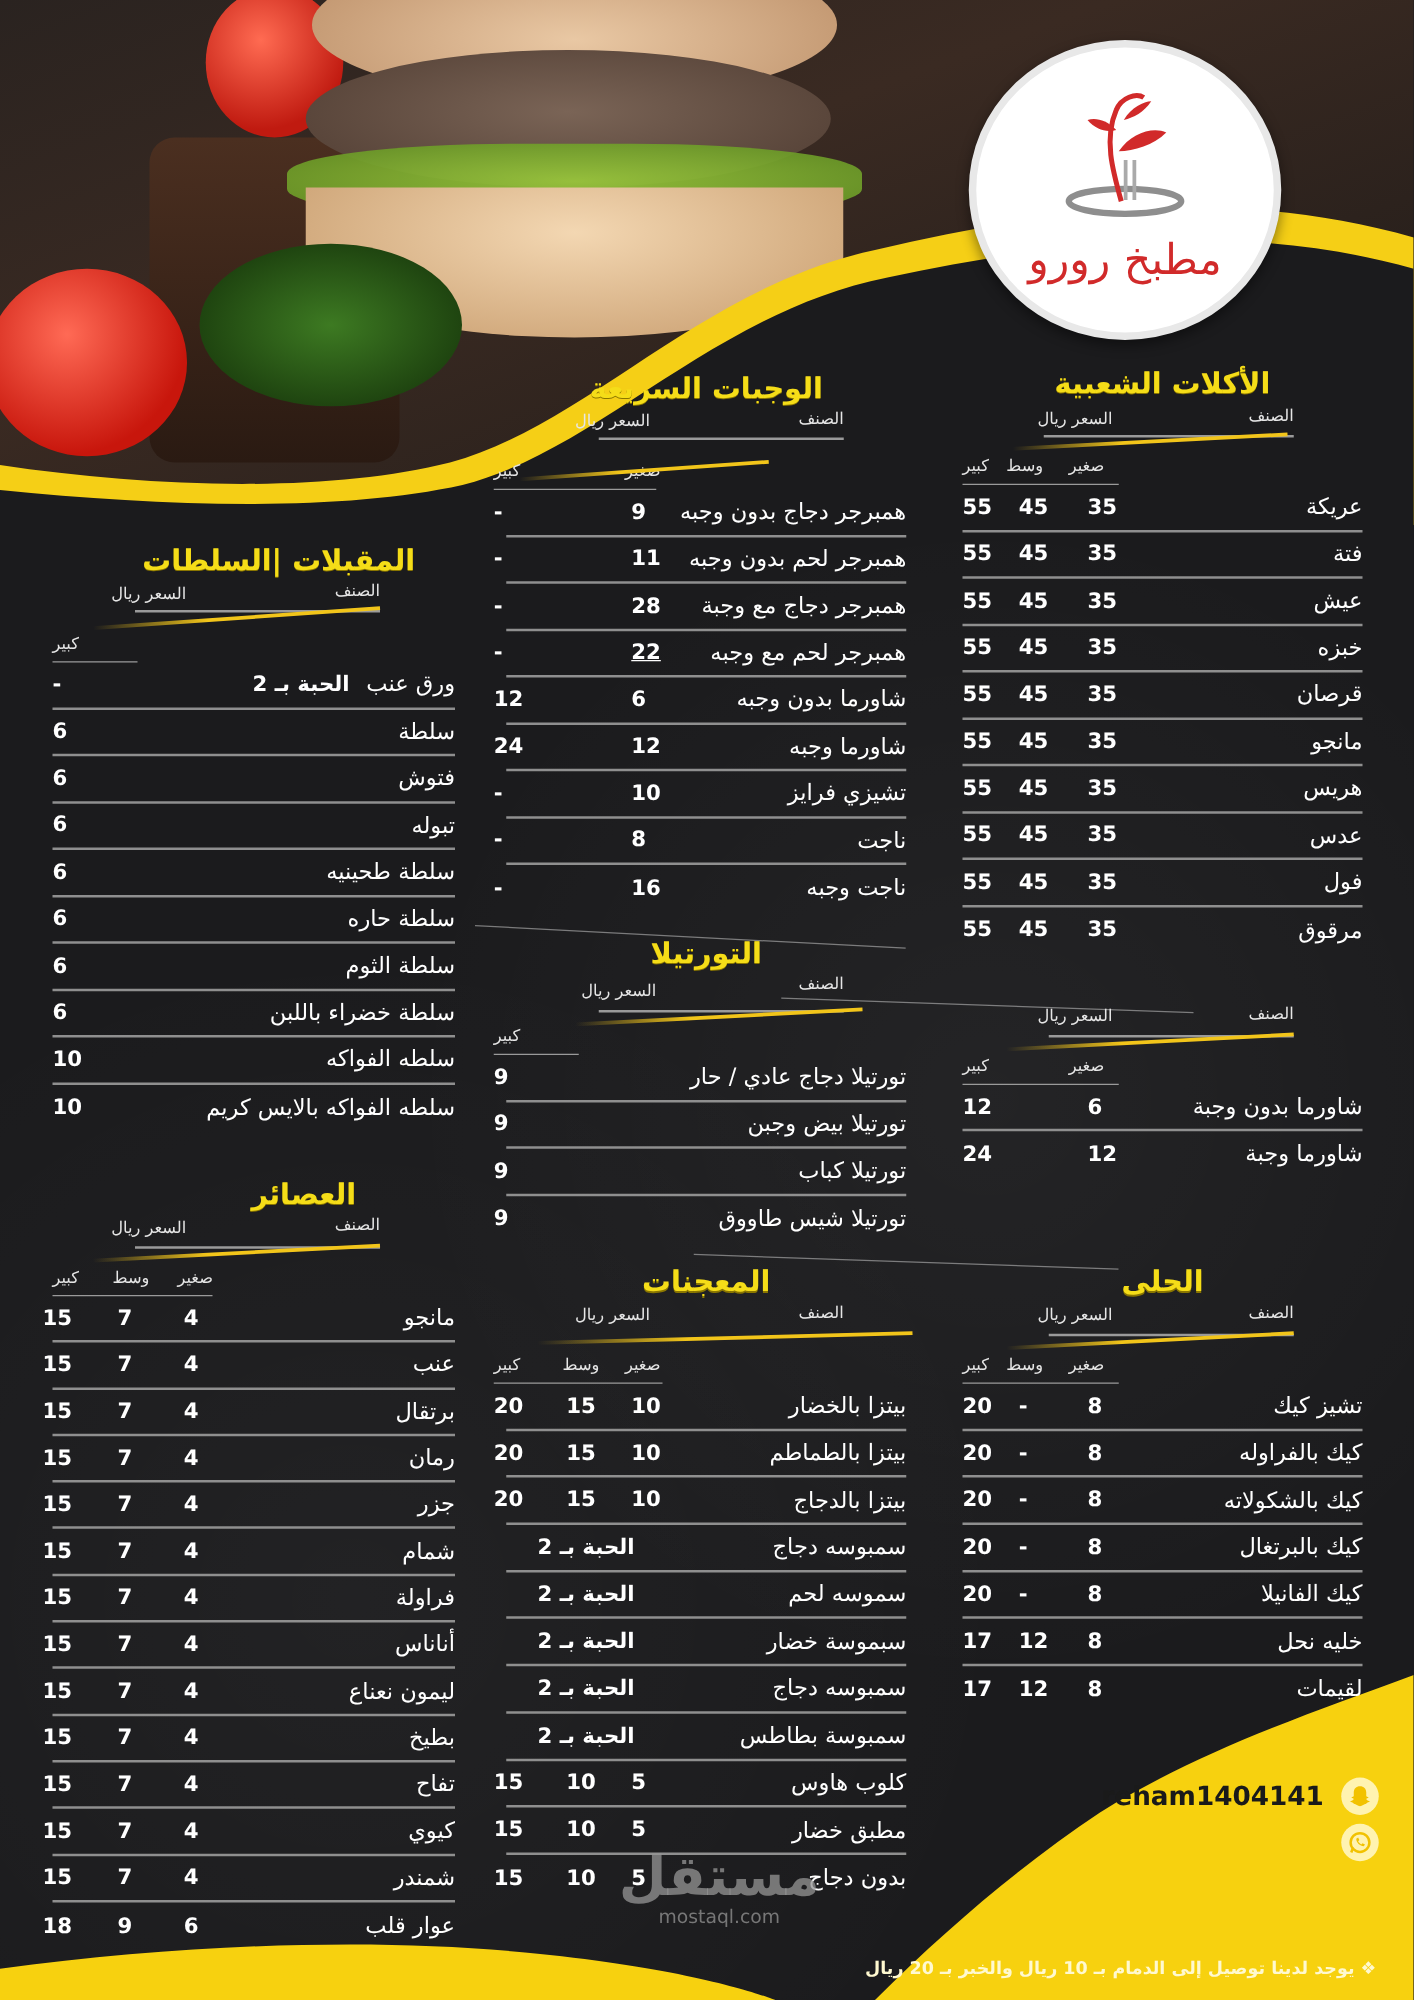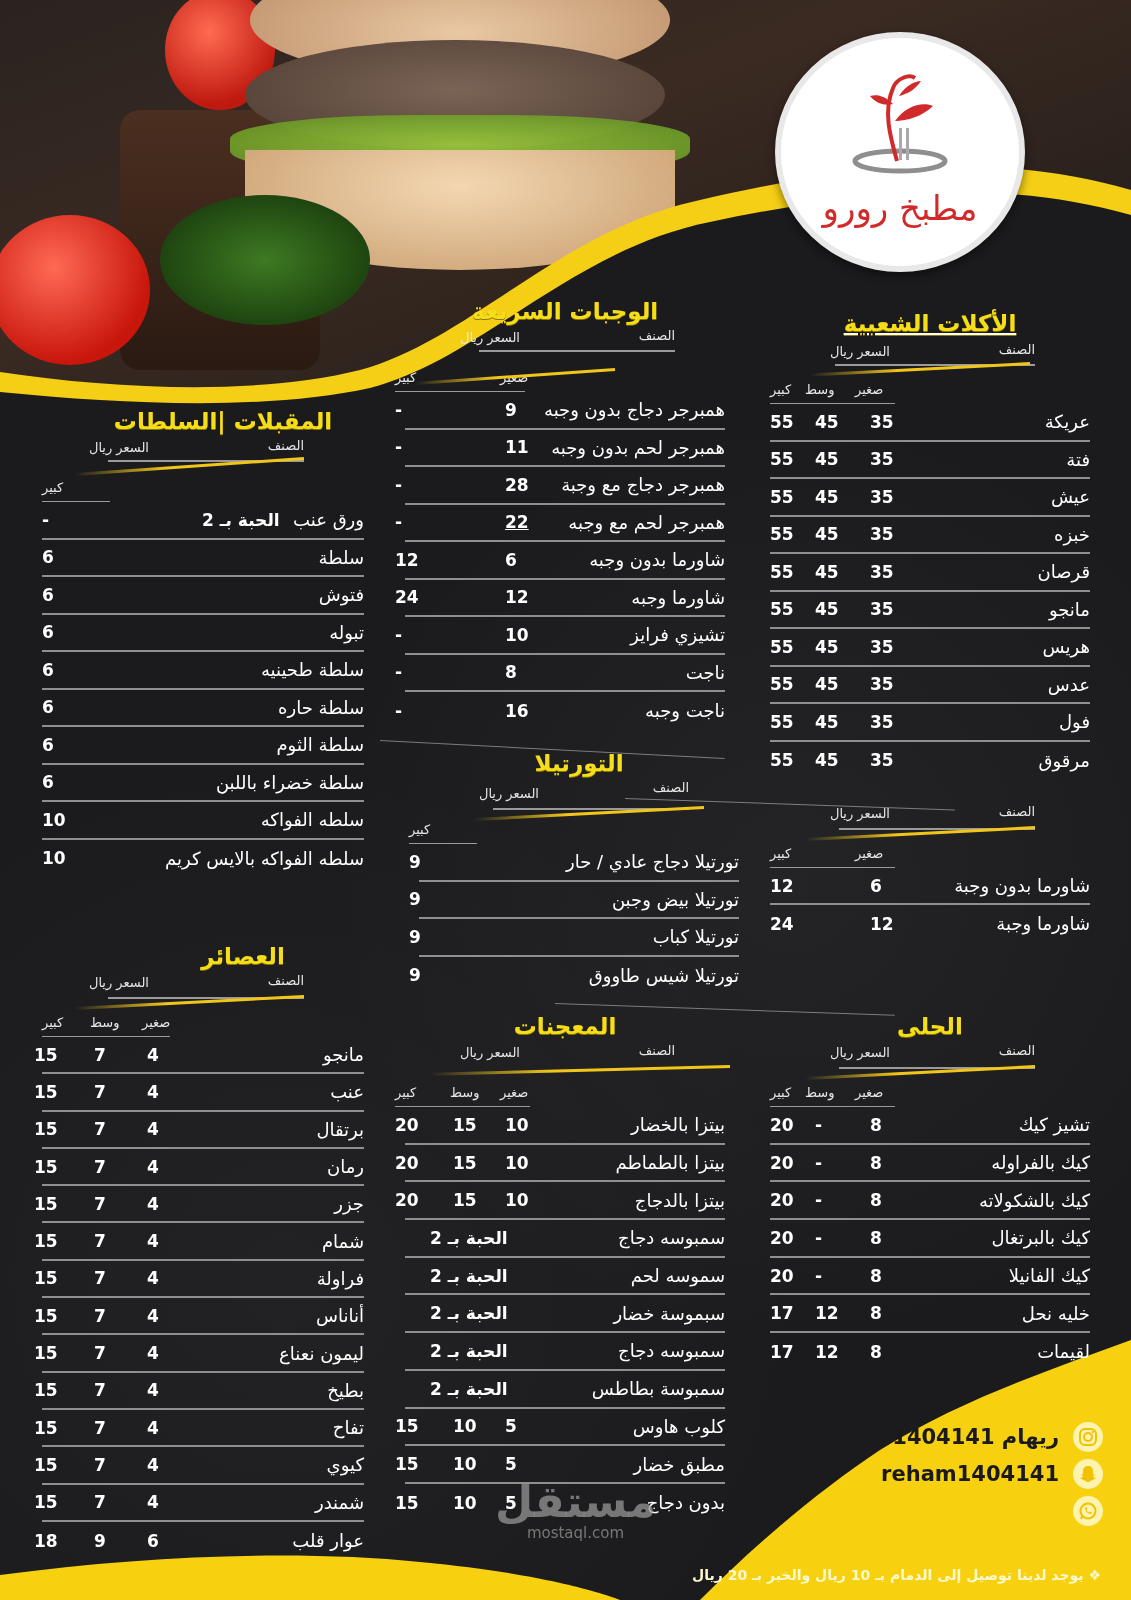--- a/index.html
+++ b/index.html
@@ -127,21 +127,21 @@
     <path d="M62,95 C55,70 48,45 58,22 C62,12 74,8 80,12" fill="none" stroke="#d12a2a" stroke-width="4"></path>
     <path d="M60,55 C70,40 88,35 98,40 C88,50 72,55 60,55 Z" fill="#d12a2a"></path>
     <path d="M58,38 C50,30 42,28 35,30 C42,38 50,40 58,38 Z" fill="#d12a2a"></path>
     <path d="M64,30 C70,20 80,15 86,15 C80,24 72,28 64,30 Z" fill="#d12a2a"></path>
     <rect x="64" y="62" width="3" height="32" fill="#aaa"></rect>
     <rect x="71" y="62" width="3" height="32" fill="#aaa"></rect>
   </svg>
   <div class="logo-name">مطبخ رورو</div>
 </div>
 
-<div class="section" style="left:770px; top:310px; width:320px;text-decoration:underline;">
+<div class="section" style="left:770px; top:294px; width:320px;">
   <div class="sec-title">الأكلات الشعبية</div>
   <div class="sec-head">
     <span class="lbl-item" style="right:55px; top:2px;">الصنف</span>
     <span class="lbl-price" style="right:200px; top:4px;">السعر ريال</span>
     <div class="head-line-grey" style="right:55px; top:24px; width:200px;"></div>
     <div class="head-line-gold" style="right:60px; top:22px; width:220px; transform:rotate(-3deg);"></div>
   </div>
   <div class="cols">
     <span class="col-lbl" style="left:85px;">صغير</span>
     <span class="col-lbl" style="left:35px;">وسط</span>
@@ -267,21 +267,21 @@
         <span class="p" style="left: -10px;">-</span>
       </div>
       <div class="row" style="height: 37.5px;">
         <span class="name">ناجت وجبه</span>
         <span class="p" style="left: 100px;">16</span>
         <span class="p" style="left: -10px;">-</span>
       </div>
     </div>
 </div>
 
-<div class="section" style="left:42px; top:408px; width:322px;">
+<div class="section" style="left:42px; top:436px; width:322px;">
   <div class="sec-title" style="padding-left:40px;">المقبلات |السلطات</div>
   <div class="sec-head">
     <span class="lbl-item" style="right:60px; top:0px;">الصنف</span>
     <span class="lbl-price" style="right:215px; top:2px;">السعر ريال</span>
     <div class="head-line-grey" style="right:60px; top:22px; width:196px;"></div>
     <div class="head-line-gold" style="right:60px; top:19px; width:230px; transform:rotate(-4deg);"></div>
   </div>
   <div class="cols">
     <span class="col-lbl" style="left:0px;">كبير</span>
     <div class="cols-line" style="left:0; width:68px;"></div>
@@ -324,21 +324,21 @@
         <span class="name">سلطه الفواكه</span>
         <span class="p" style="left: 0px;">10</span>
       </div>
       <div class="row" style="height: 37.5px;">
         <span class="name">سلطه الفواكه بالايس كريم</span>
         <span class="p" style="left: 0px;">10</span>
       </div>
     </div>
 </div>
 
-<div class="section" style="left:419px; top:750px; width:320px;">
+<div class="section" style="left:405px; top:750px; width:320px;">
   <div class="sec-title">التورتيلا</div>
   <div class="sec-head">
     <span class="lbl-item" style="right:50px; top:0px;">الصنف</span>
     <span class="lbl-price" style="right:200px; top:6px;">السعر ريال</span>
     <div class="head-line-grey" style="right:50px; top:28px; width:196px;"></div>
     <div class="head-line-gold" style="right:35px; top:26px; width:230px; transform:rotate(-3deg);"></div>
   </div>
   <div class="cols">
     <span class="col-lbl" style="left:-10px;">كبير</span>
     <div class="cols-line" style="left:-10px; width:68px;"></div>
@@ -623,30 +623,20 @@
       </div>
     </div>
 </div>
 
 <div class="watermark">
   <div class="wm-ar">مستقل</div>
   <div class="wm-en">mostaql.com</div>
 </div>
 
 <div class="contacts">
-  <div class="c-row">
-    <span class="c-icon">
-      <svg viewBox="0 0 20 20">
-          <rect x="2" y="2" width="16" height="16" rx="5" fill="none" stroke="#f2c200" stroke-width="2"></rect>
-          <circle cx="10" cy="10" r="4" fill="none" stroke="#f2c200" stroke-width="2"></circle>
-          <circle cx="15" cy="5" r="1.2" fill="#f2c200"></circle>
-        </svg>
-    </span>
-    <span class="c-text" style="direction:rtl;">ريهام 1404141</span>
-  </div>
   <div class="c-row">
     <span class="c-icon">
       <svg viewBox="0 0 20 20">
           <path d="M10 2c3 0 5 2 5 5v3l2 1-2 1c0 1 2 2 3 2-1 1-3 1-3 2-2 0-3 2-5 2s-3-2-5-2c0-1-2-1-3-2 1 0 3-1 3-2l-2-1 2-1V7c0-3 2-5 5-5z" fill="#f2c200"></path>
         </svg>
     </span>
     <span class="c-text">reham1404141</span>
   </div>
   <div class="c-row">
     <span class="c-icon">

